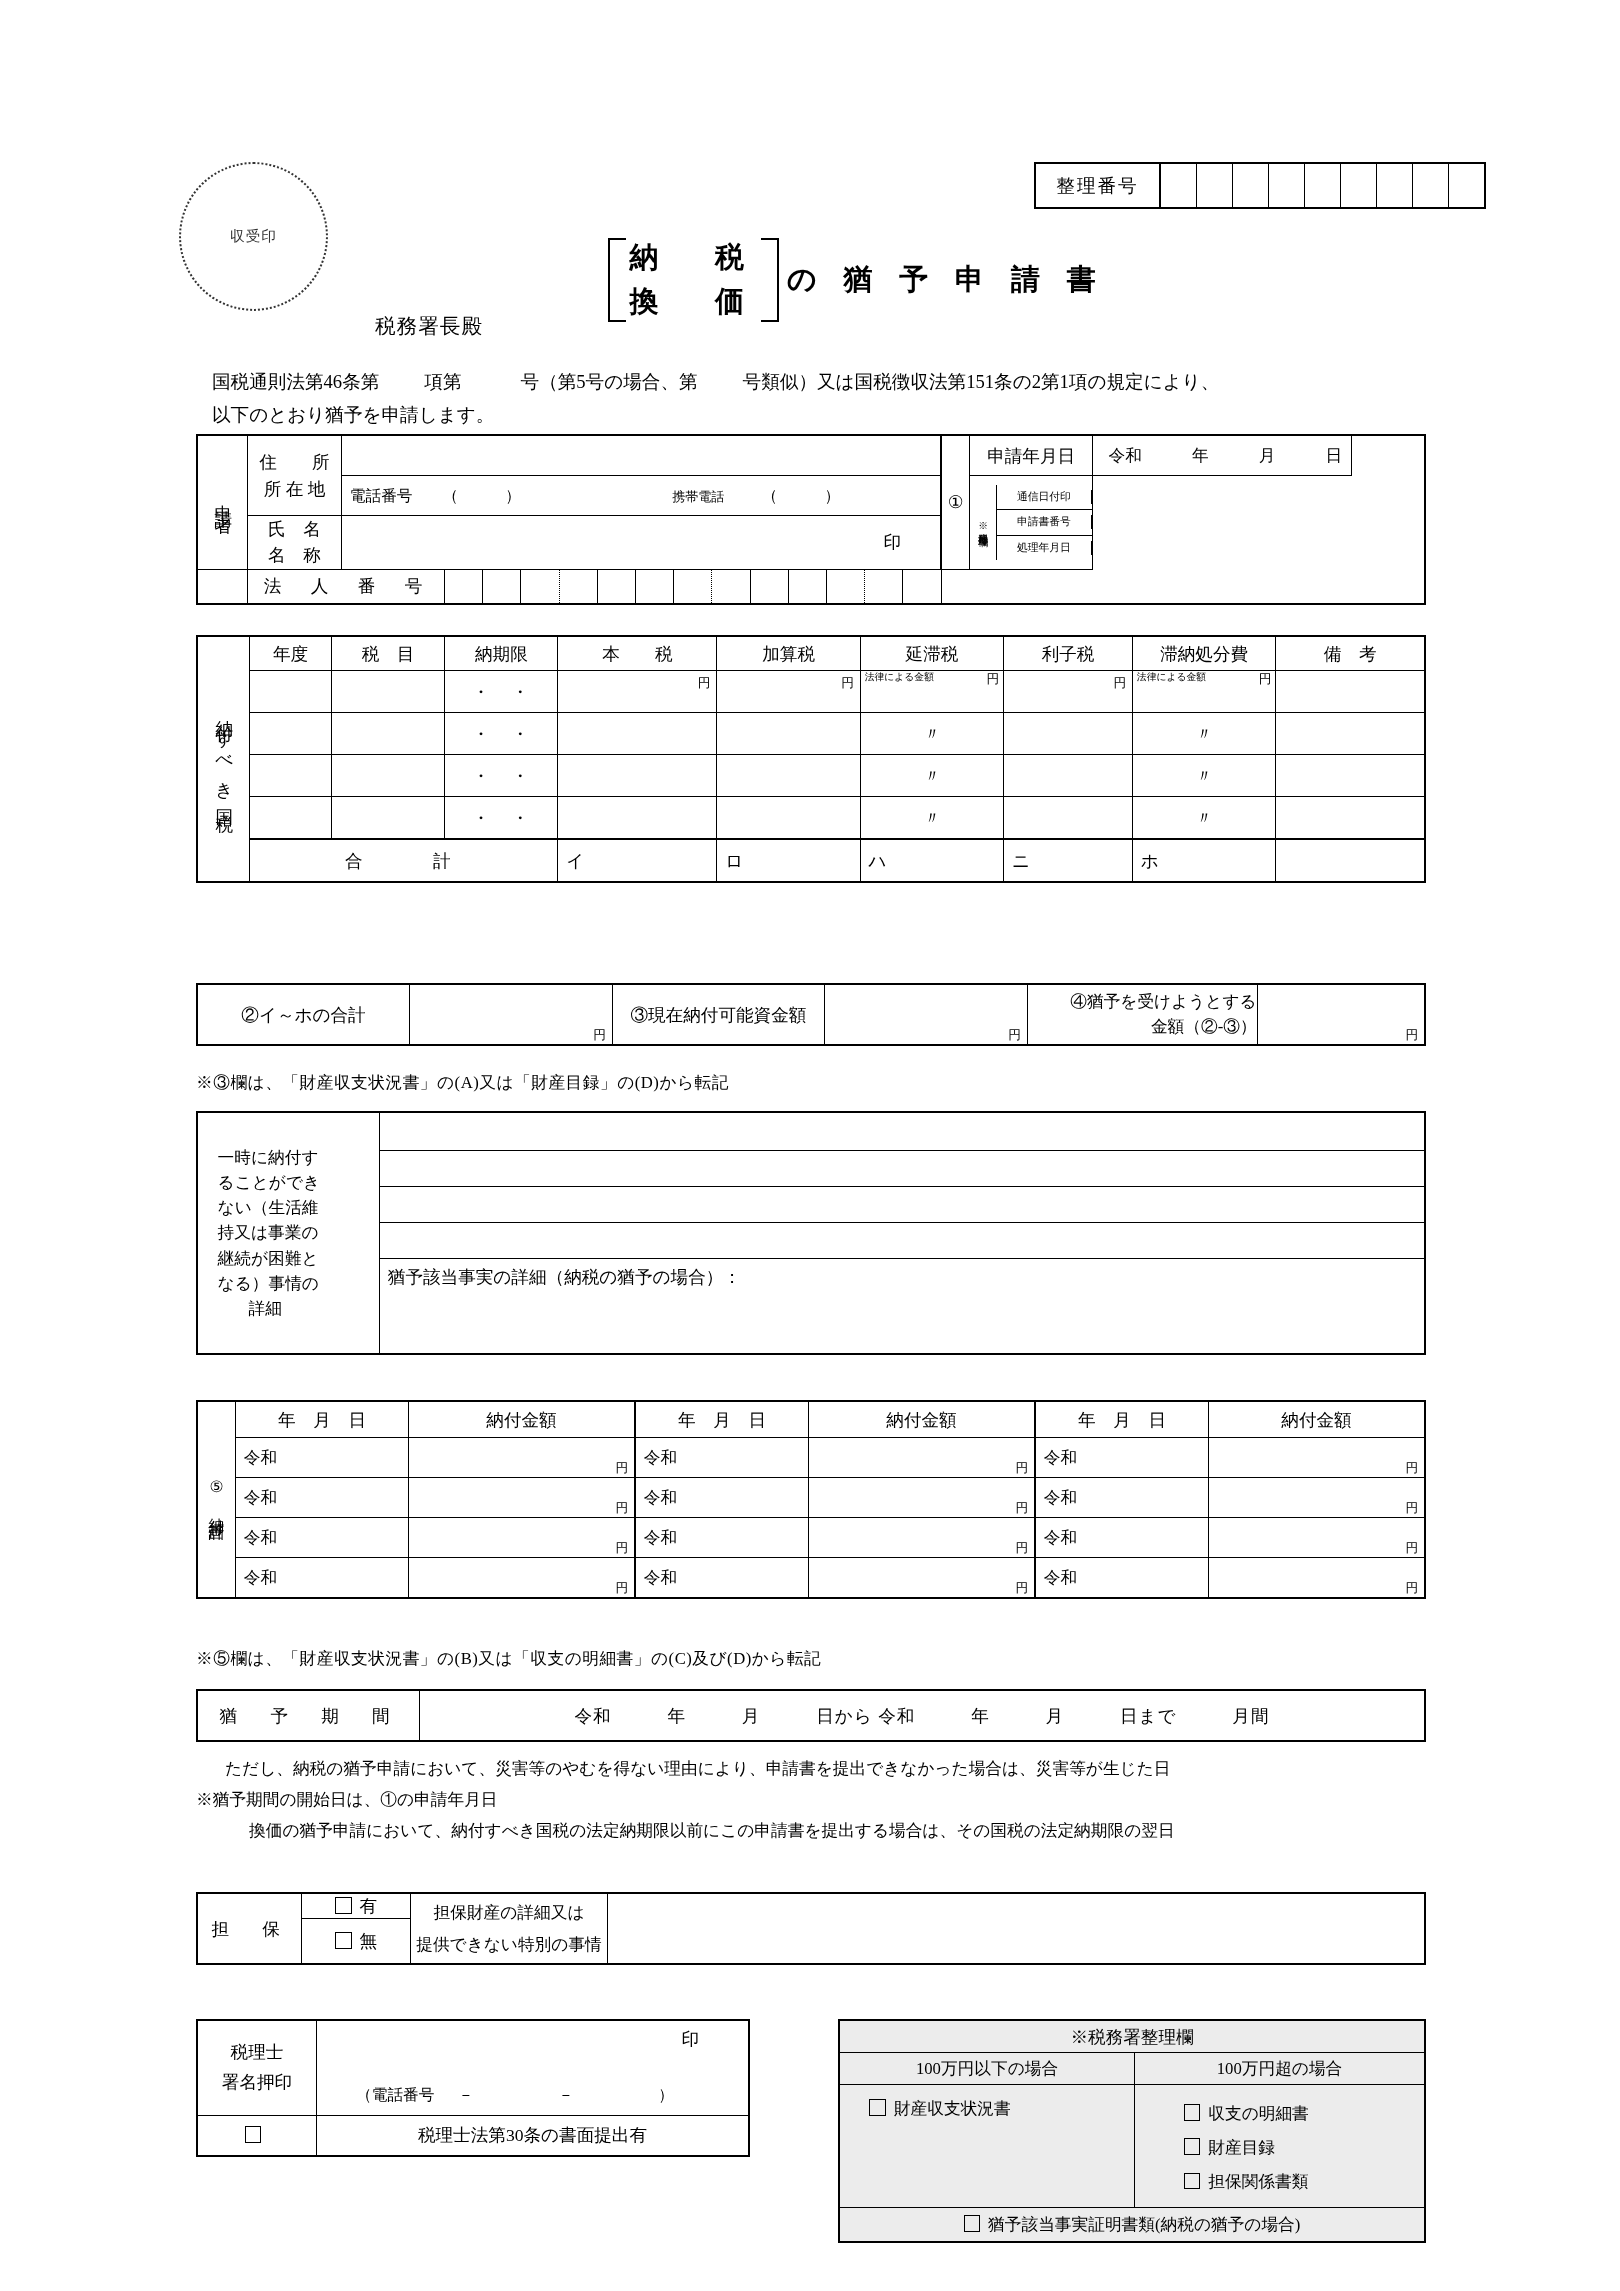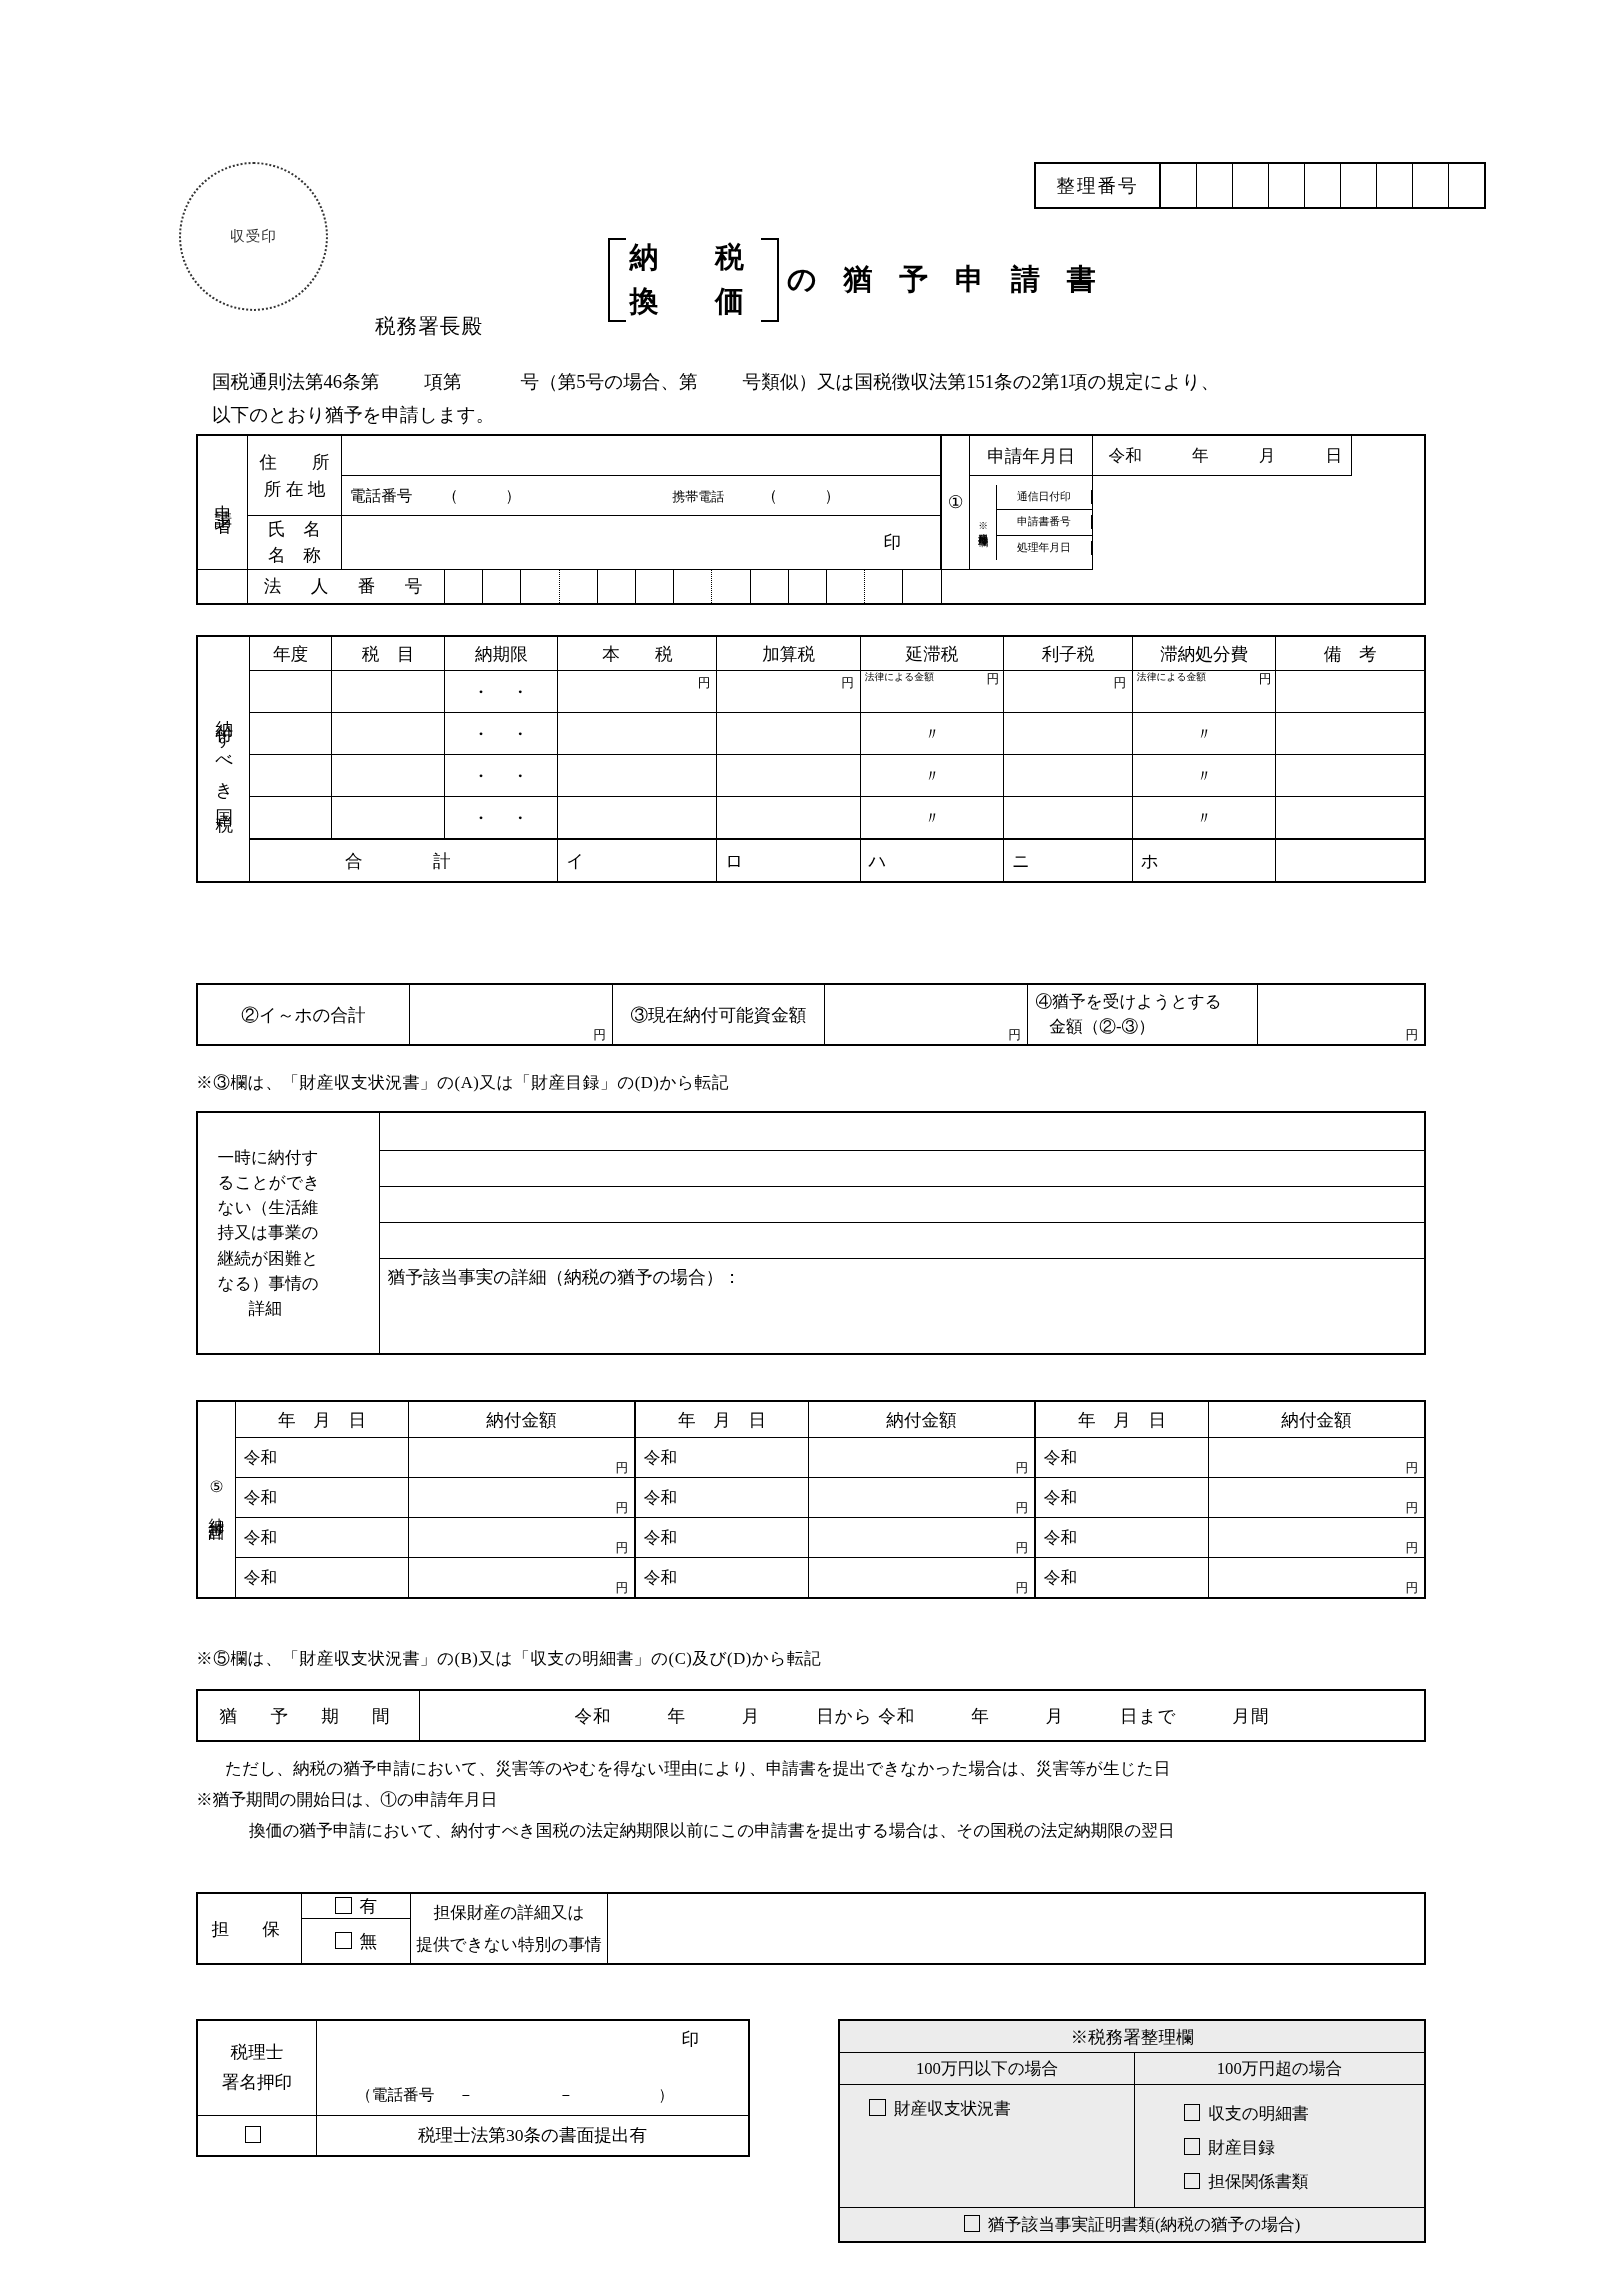--- a/index.html
+++ b/index.html
@@ -382,21 +382,21 @@
     <tbody>
         <tr>
       <td class="ctr" style="width:211px; height:59px;">②イ～ホの合計</td>
       <td style="width:196px; vertical-align:bottom;" class="rgt">
         <span class="unit-yen">円</span>
       </td>
       <td class="ctr" style="width:211px;">③現在納付可能資金額</td>
       <td style="width:196px; vertical-align:bottom;" class="rgt">
         <span class="unit-yen">円</span>
       </td>
-      <td class="lft" style="width:221px;">
+      <td class="lft" style="width:221px;text-align:right;">
         <div style="line-height:1.45; font-size:16.7px;">
           <div>④猶予を受けようとする</div>
           <div style="padding-left:13.7px;">金額（②-③）</div>
         </div>
       </td>
       <td style="vertical-align:bottom;" class="rgt">
         <span class="unit-yen">円</span>
       </td>
     </tr>
   </tbody>

